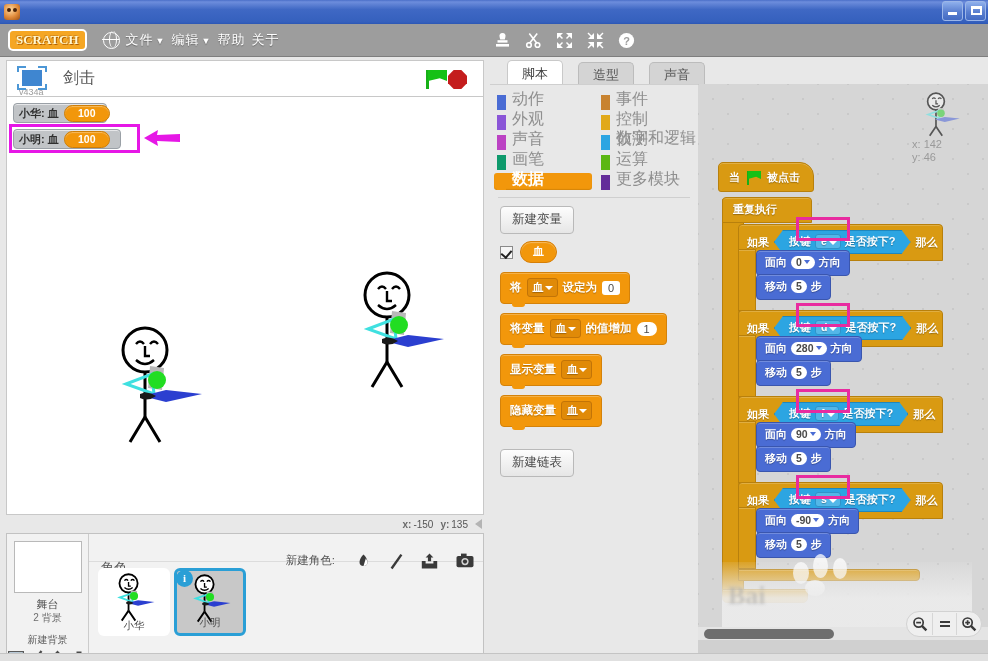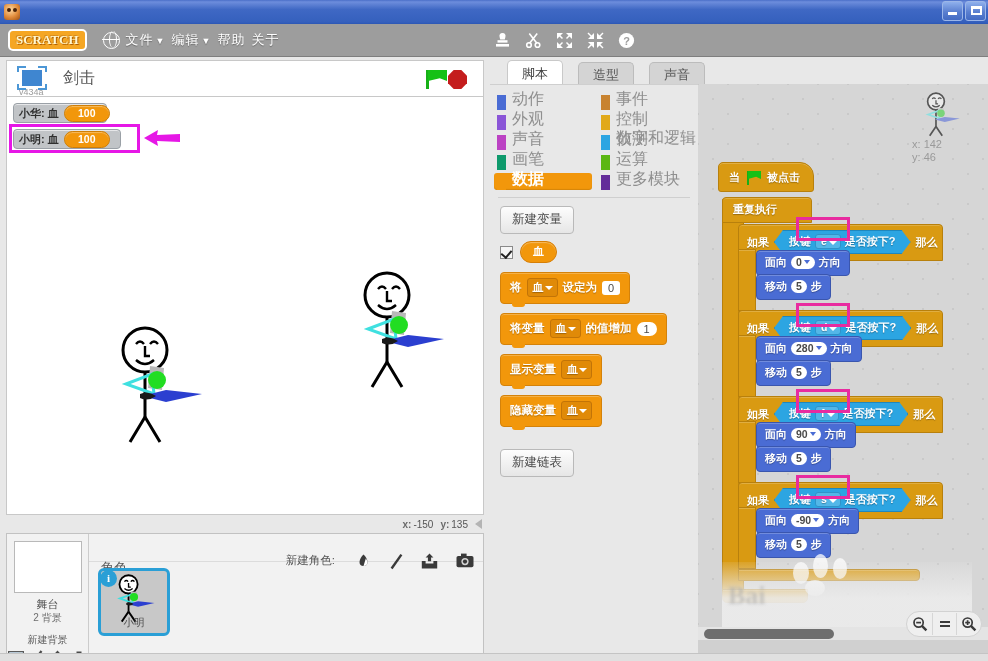--- a/index.html
+++ b/index.html
@@ -748,20 +748,36 @@
             <svg width="18" height="15" viewBox="0 0 18 15">
               <rect x="0.5" y="3" width="17" height="11.2" rx="1.8" fill="#3a3a3a"></rect>
               <rect x="5" y="0.6" width="5.6" height="2.8" fill="#3a3a3a"></rect>
               <circle cx="9" cy="8.6" r="3.6" fill="#d5d5d5"></circle>
                 <circle cx="9" cy="8.6" r="2.1" fill="#3a3a3a"></circle>
             </svg>
           </div>
         </div>
 
         <div class="sprite-list">
+          <div class="sprite-tile">
+            <svg width="58" height="50" viewBox="0 0 110 110" style="margin-top:2px">
+              <circle cx="43" cy="25" r="20" fill="#fff" stroke="#000" stroke-width="4"></circle>
+              <path d="M34 19 q4 -5 8 0 M48 19 q4 -5 8 0" fill="none" stroke="#000" stroke-width="3"></path>
+              <path d="M43 22 v9 h5" fill="none" stroke="#000" stroke-width="3"></path>
+              <path d="M34 34 q9 8 18 0" fill="none" stroke="#000" stroke-width="3"></path>
+              <line x1="43" y1="45" x2="43" y2="85" stroke="#000" stroke-width="4"></line>
+              <path d="M43 85 L28 107 M43 85 L58 107" stroke="#000" stroke-width="4" fill="none"></path>
+              <path d="M48 40 l14 2 l-2 20 l-14 -2 z" fill="#b8b8b8"></path>
+              <path d="M24 56 L50 47 L52 66 Z" fill="none" stroke="#3fe0e0" stroke-width="4"></path>
+              <circle cx="55" cy="53" r="9" fill="#22dd22"></circle>
+              <path d="M40 68 L64 62 L100 66 L64 74 Z" fill="#2b3fd0"></path>
+              <path d="M38 66 q8 -4 16 2 q-8 6 -16 2 z" fill="#1a1a1a"></path>
+            </svg>
+            <span class="sname">小华</span>
+          </div>
 
           <div class="sprite-tile selected">
             <div class="info-badge">i</div>
             <svg width="58" height="50" viewBox="0 0 110 110" style="margin-top:2px">
               <circle cx="43" cy="25" r="20" fill="#fff" stroke="#000" stroke-width="4"></circle>
               <path d="M34 19 q4 -5 8 0 M48 19 q4 -5 8 0" fill="none" stroke="#000" stroke-width="3"></path>
               <path d="M43 22 v9 h5" fill="none" stroke="#000" stroke-width="3"></path>
               <path d="M34 34 q9 8 18 0" fill="none" stroke="#000" stroke-width="3"></path>
               <line x1="43" y1="45" x2="43" y2="85" stroke="#000" stroke-width="4"></line>
               <path d="M43 85 L28 107 M43 85 L58 107" stroke="#000" stroke-width="4" fill="none"></path>

